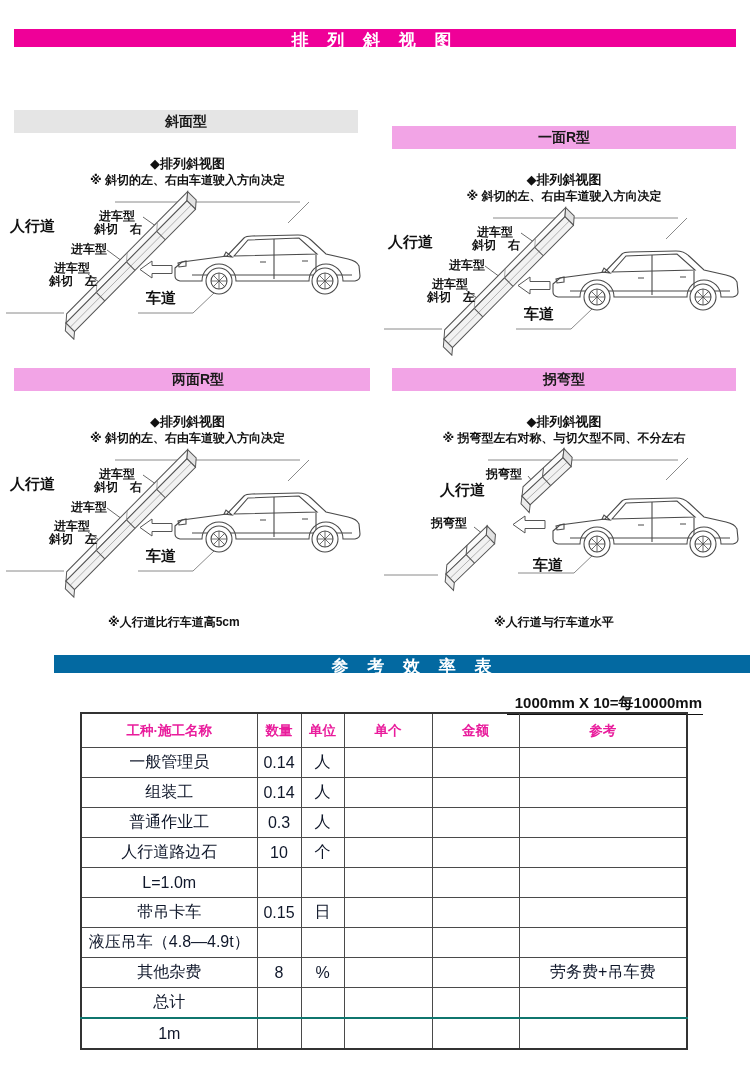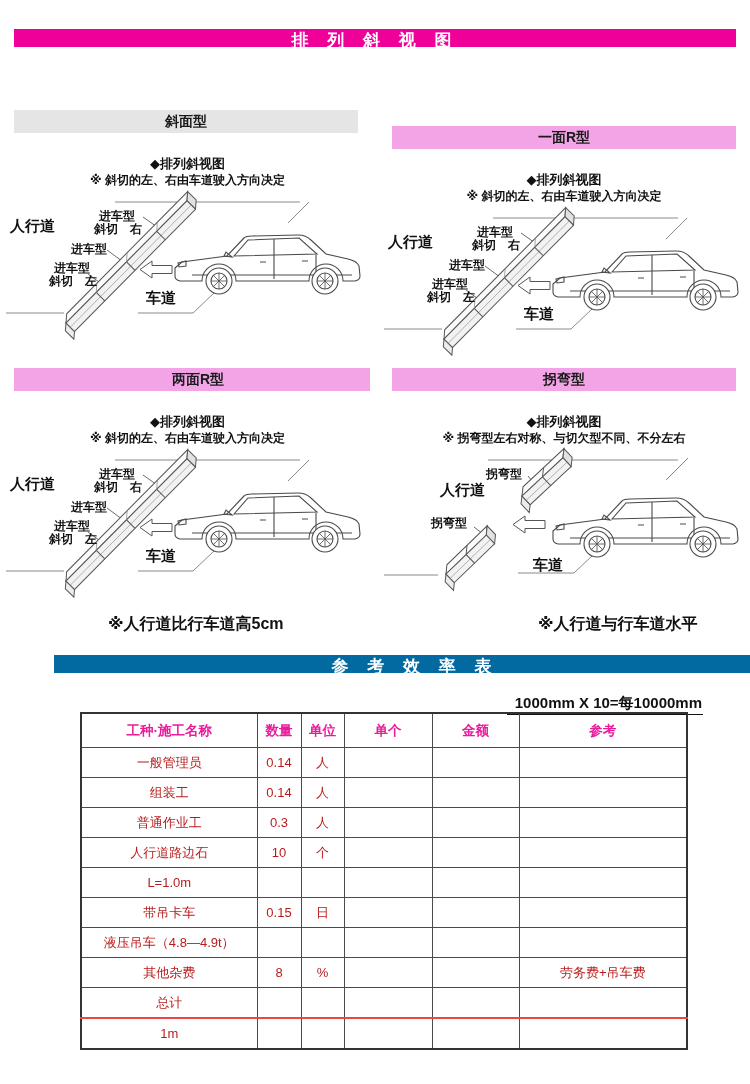--- a/index.html
+++ b/index.html
@@ -10,31 +10,31 @@
   .pink-bar{position:absolute;left:14px;width:344px;height:23px;line-height:23px;
        text-align:center;font-weight:bold;font-size:14px;color:#1a1a1a;}
   .panel{position:absolute;}
   .diagram{position:absolute;left:0;top:0;}
   .caption{position:absolute;left:0;top:45px;width:100%;text-align:center;
        font-weight:bold;font-size:13px;}
   .pnote{position:absolute;left:0;top:62px;width:100%;text-align:center;
        font-weight:bold;font-size:12px;}
   .lab{position:absolute;font-weight:bold;white-space:nowrap;font-size:12px;}
   .lab-lg{font-size:15px;}
-  .footnote{position:absolute;font-weight:bold;font-size:16px;white-space:nowrap;}
+  .footnote{position:absolute;font-weight:bold;font-size:12px;white-space:nowrap;}
   .table-note{position:absolute;left:450px;top:694px;width:253px;text-align:right;
        font-weight:bold;font-size:15px;}
   .table-note span{display:inline-block;border-bottom:1.5px solid #111;padding:0 1px 1px 8px;}
   .ref-table{position:absolute;left:80px;top:712px;width:606px;border-collapse:collapse;
        table-layout:fixed;border:2px solid #333;}
   .ref-table th,.ref-table td{border:1px solid #4a4a4a;text-align:center;overflow:hidden;
        white-space:nowrap;padding:0 2px;}
   .ref-table th{height:33px;font-size:13.5px;font-weight:bold;}
-  .ref-table td{height:29px;font-size:13px;color:#b91c1c;}
-  .ref-table tr.thick-top td{border-top:2px solid #ef4444;}
+  .ref-table td{height:29px;font-size:16px;color:#0f172a;}
+  .ref-table tr.thick-top td{border-top:2px solid #0f766e;}
   .guide{stroke:#8a8a8a;stroke-width:1;fill:none;}
   .leader{stroke:#6a6a6a;stroke-width:1;fill:none;}
 </style>
 </head>
 <body>
 
 <svg width="0" height="0" style="position:absolute" aria-hidden="true">
   <defs>
     <g id="car" stroke="#4a4a4a" stroke-width="1.1" fill="#fff">
       <path d="M5,37 L12,31 L57,25 L74,7 Q76,5 82,5 L128,4 Q136,4 141,9 L156,23 L178,28 Q187,30 189,35 L190,45 Q190,49 185,50 L173,50 A17,17 0 0 0 139,50 L66,50 A17,17 0 0 0 32,50 L10,50 Q5,49 5,45 Z"></path>
@@ -170,21 +170,21 @@
     <g transform="translate(170,126)">
         <use href="#car"></use>
       </g>
   </svg>
   <div class="caption">◆排列斜视图</div>
   <div class="pnote">※ 拐弯型左右对称、与切欠型不同、不分左右</div>
   <div class="lab" style="left:108px;top:98px;">拐弯型</div>
   <div class="lab lab-lg" style="left:62px;top:113px;">人行道</div>
   <div class="lab" style="left:53px;top:147px;">拐弯型</div>
   <div class="lab lab-lg" style="left:155px;top:188px;">车道</div>
-  <div class="footnote" style="left:116px;top:246px;margin-left:44px;">※人行道与行车道水平</div>
+  <div class="footnote" style="left:116px;top:246px;">※人行道与行车道水平</div>
 </div>
 
 <div class="magenta-bar" style="top: 655px; background: #0369a1; margin-left: 40px;">参 考 效 率 表</div>
 
 <div class="table-note"><span>1000mm X 10=每10000mm</span></div>
 
 <table class="ref-table">
   <colgroup>
     <col style="width:176px">
       <col style="width:44px">

